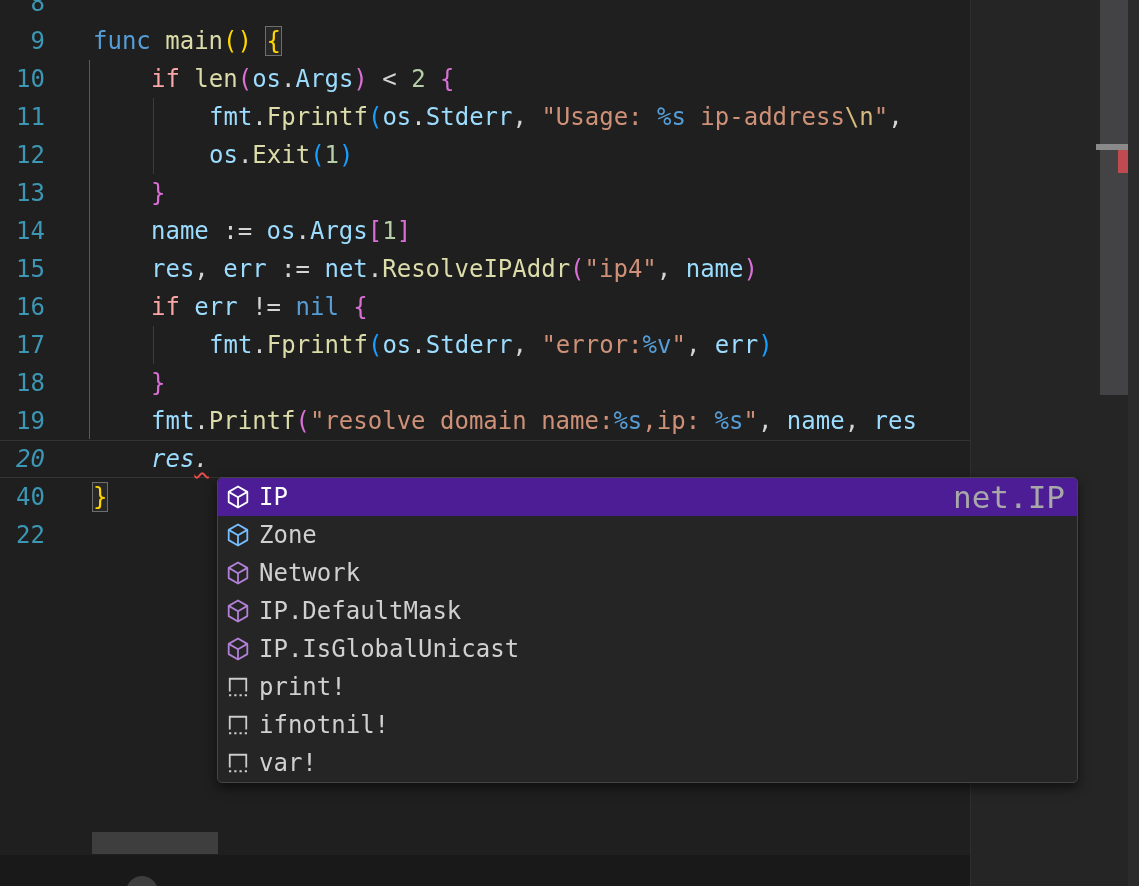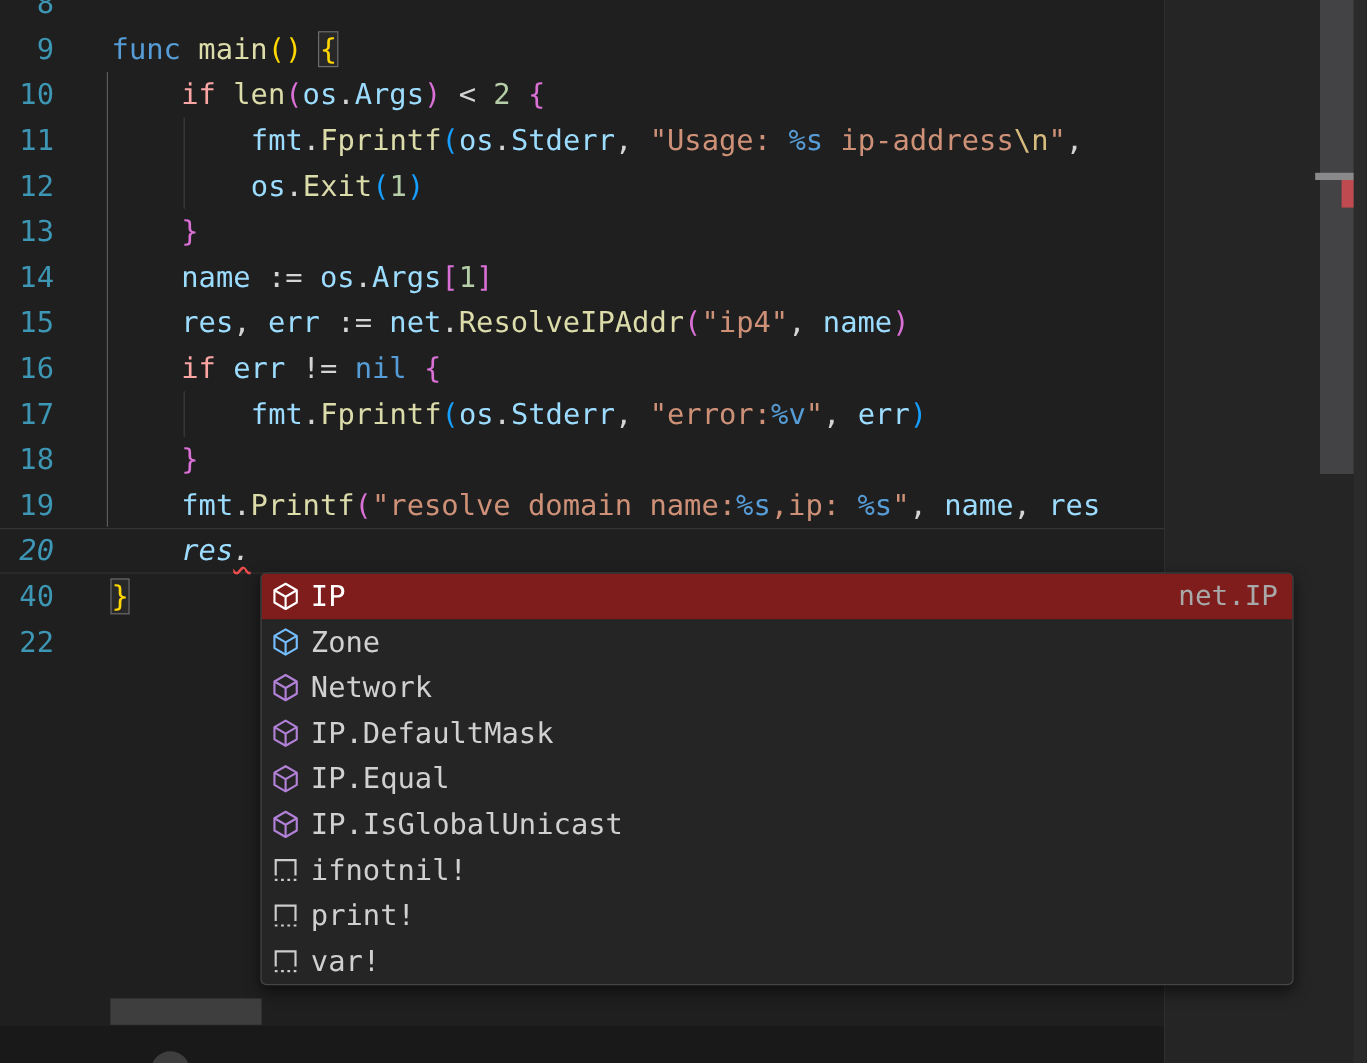--- a/index.html
+++ b/index.html
@@ -49,26 +49,26 @@
                   background:#191919; z-index:1; }
   #float-btn { position:absolute; left:126px; top:876px; width:32px; height:32px;
                border-radius:50%; background:#3e3e3e; z-index:2; }
 
   
   #suggest { position:absolute; left:217px; top:477px; width:861px;
              background:#252526; border:1px solid #454545; border-radius:5px;
              overflow:hidden; z-index:10; box-shadow:0 5px 12px rgba(0,0,0,.55); }
   .sg-row { display:flex; align-items:center; height:38px; padding:0 12px 0 8px;
             font-size:24px; color:#d0d0d0; }
-  .sg-row.selected { background:#7f1d1d; color:#ffffff; }
+  .sg-row.selected { background:#4c1d95; color:#ffffff; }
   .sg-icon { width:24px; height:24px; flex:0 0 24px; margin-right:9px;
              display:flex; align-items:center; justify-content:center; }
   .sg-icon svg { width:24px; height:24px; display:block; }
   .sg-label { white-space:pre; }
-  .sg-detail { margin-left:auto; color:#a8a8a8; font-size:23px; }
+  .sg-detail { margin-left:auto; color:#a8a8a8; font-size:31px; }
 </style>
 </head>
 <body>
 
 <div id="stage">
 
   <div id="bottom-strip"></div>
   <div id="float-btn"></div>
 
   <div id="editor">
@@ -139,53 +139,44 @@
         </span>
         <span class="sg-label">IP.DefaultMask</span>
       </div>
       <div class="sg-row">
         <span class="sg-icon">
           <svg viewBox="0 0 16 16" fill="none" stroke="#b180d7" stroke-width="1.2" stroke-linejoin="round">
             <path d="M8 1 L14.2 4.6 V11.4 L8 15 L1.8 11.4 V4.6 Z"></path>
             <path d="M1.8 4.6 L8 8.2 L14.2 4.6 M8 8.2 V15"></path>
           </svg>
         </span>
-        <span class="sg-label">IP.Equal</span>
+        <span class="sg-label">IP.IsGlobalUnicast</span>
       </div>
       <div class="sg-row">
         <span class="sg-icon">
-          <svg viewBox="0 0 16 16" fill="none" stroke="#b180d7" stroke-width="1.2" stroke-linejoin="round">
-            <path d="M8 1 L14.2 4.6 V11.4 L8 15 L1.8 11.4 V4.6 Z"></path>
-            <path d="M1.8 4.6 L8 8.2 L14.2 4.6 M8 8.2 V15"></path>
+          <svg viewBox="0 0 16 16" fill="none" stroke="#cccccc" stroke-width="1.2">
+            <path d="M2.5 11 V2.5 H13.5 V11"></path>
+            <path d="M2 13.5 H14" stroke-dasharray="1.5 2"></path>
           </svg>
         </span>
-        <span class="sg-label">IP.IsGlobalUnicast</span>
+        <span class="sg-label">print!</span>
       </div>
       <div class="sg-row">
         <span class="sg-icon">
           <svg viewBox="0 0 16 16" fill="none" stroke="#cccccc" stroke-width="1.2">
             <path d="M2.5 11 V2.5 H13.5 V11"></path>
             <path d="M2 13.5 H14" stroke-dasharray="1.5 2"></path>
           </svg>
         </span>
         <span class="sg-label">ifnotnil!</span>
       </div>
       <div class="sg-row">
         <span class="sg-icon">
           <svg viewBox="0 0 16 16" fill="none" stroke="#cccccc" stroke-width="1.2">
             <path d="M2.5 11 V2.5 H13.5 V11"></path>
             <path d="M2 13.5 H14" stroke-dasharray="1.5 2"></path>
           </svg>
         </span>
-        <span class="sg-label">print!</span>
-      </div>
-      <div class="sg-row">
-        <span class="sg-icon">
-          <svg viewBox="0 0 16 16" fill="none" stroke="#cccccc" stroke-width="1.2">
-            <path d="M2.5 11 V2.5 H13.5 V11"></path>
-            <path d="M2 13.5 H14" stroke-dasharray="1.5 2"></path>
-          </svg>
-        </span>
         <span class="sg-label">var!</span>
       </div>
     </div>
 
 </div>
 
 </body></html>

